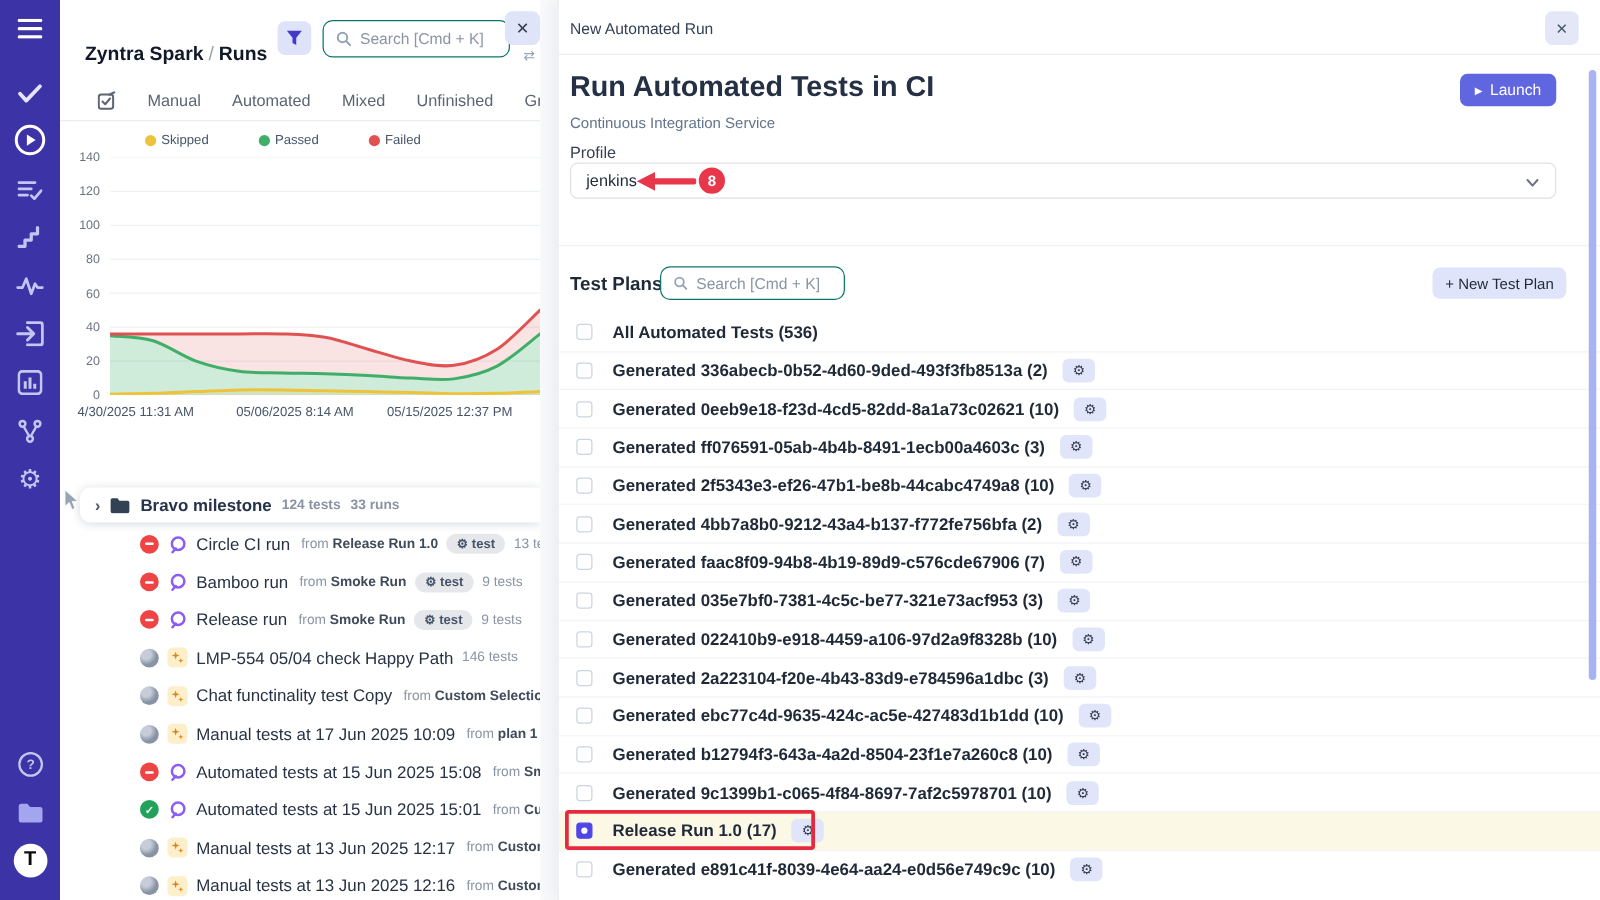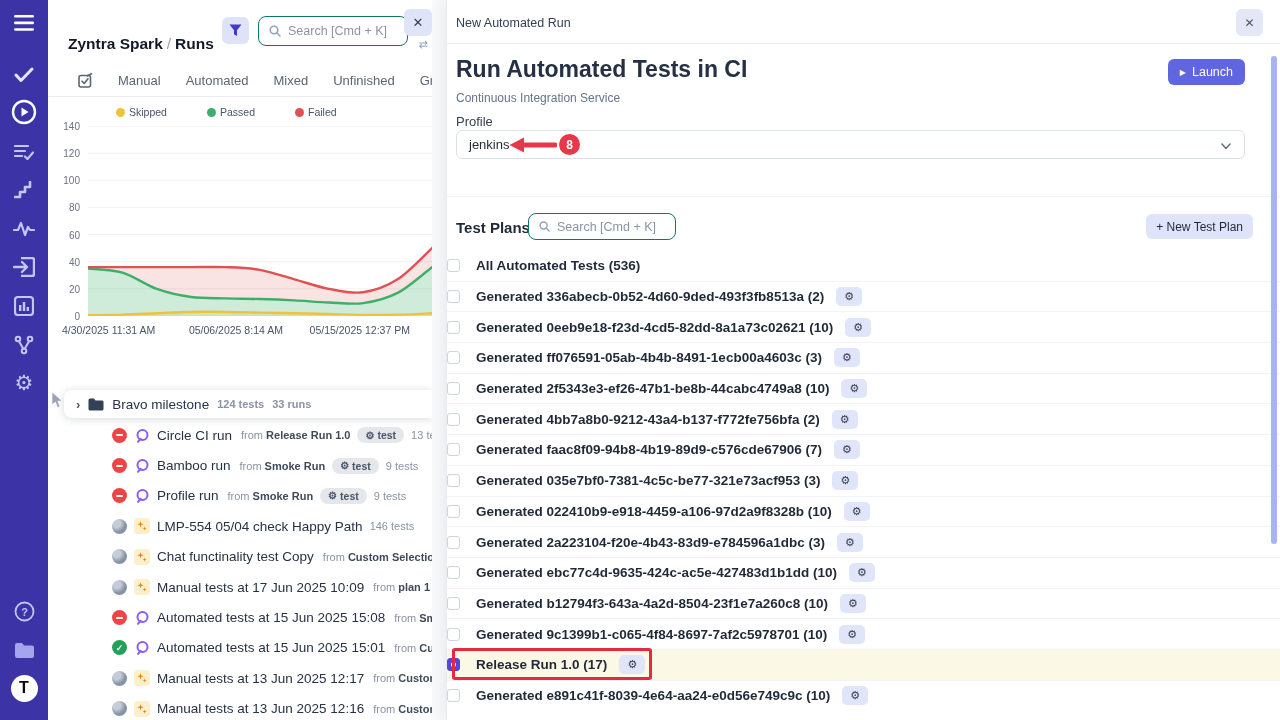--- a/index.html
+++ b/index.html
@@ -38,21 +38,21 @@
   .leg-dot { width:9px; height:9px; border-radius:50%; }
 
   #chart-wrap { position:absolute; left:0; top:126px; width:384px; height:212px; }
   #chart-svg { position:absolute; left:40px; top:0; }
   .ytick { position:absolute; width:32px; text-align:right; font-size:10px; color:#6b7280; }
   .xlabel { position:absolute; top:198px; font-size:10.5px; color:#475569; white-space:nowrap; }
 
   #milestone-row { position:absolute; left:16px; right:0; top:390px; height:28px; background:#fff; border-radius:8px 0 0 8px;
     box-shadow:0 1px 8px rgba(30,41,59,.18); display:flex; align-items:center; gap:8px; padding-left:12px; z-index:2; cursor:pointer; }
   #cursor-ghost { position:absolute; left:3px; top:392px; z-index:3; }
-  #ms-name { font-size:13.5px; font-weight:400; color:#27334a; }
+  #ms-name { font-size:13.5px; font-weight:700; color:#27334a; }
   .ms-count { font-size:11px; color:#8a93a3; font-weight:600; }
 
   #runs-list { position:absolute; left:0; top:420px; width:384px; }
   .run-row { height:30.4px; display:flex; align-items:center; gap:7px; padding-left:32px; white-space:nowrap; cursor:pointer;margin-left:32px; }
   .st { width:15px; height:15px; border-radius:50%; flex:0 0 auto; display:flex; align-items:center; justify-content:center; }
   .st-failed { background:#ef4444; } .st-failed::after { content:""; width:7px; height:2px; background:#fff; border-radius:1px; }
   .st-passed { background:#21a15a; } .st-passed::after { content:"✓"; color:#fff; font-size:9px; font-weight:700; }
   .st-neutral { background:radial-gradient(circle at 32% 30%, #c6cdd8 0 26%, #8893a4 58%); }
   .type-ic { width:16px; height:16px; flex:0 0 auto; display:flex; align-items:center; justify-content:center; }
   .type-manual { background:#fcefc9; border-radius:4px; }
@@ -83,21 +83,21 @@
   #profile-chevron { position:absolute; right:12px; top:9px; }
   #anno-arrow { position:absolute; left:62px; top:137px; }
   #anno-badge { position:absolute; left:112px; top:134px; width:21px; height:21px; border-radius:50%; background:#e8374a;
     color:#fff; font-size:12px; font-weight:700; display:flex; align-items:center; justify-content:center; }
   #dr-divider { position:absolute; left:0; right:0; top:196px; border-top:1px solid #eef1f5; }
   #tp-heading { position:absolute; left:9px; top:219px; font-size:15px; font-weight:700; color:#1f2937; }
   #tp-search { left:81px; top:213px; width:148px; height:27px; }
   #new-plan-btn { position:absolute; right:27px; top:214px; height:25px; background:#dfe4fb; border:none; border-radius:6px;
     font-size:12px; color:#1f2937; padding:0 10px; cursor:pointer; font-family:"Liberation Sans",sans-serif; }
   #plans-list { position:absolute; left:0; right:0; top:250px; }
-  .plan-row { position:relative; height:30.7px; display:flex; align-items:center; }
+  .plan-row { position:relative; height:30.7px; display:flex; align-items:center; padding-left:14px; }
   .plan-row + .plan-row { border-top:1px solid #f1f4f8; }
   .plan-row.hl { background:#fcf8e6; }
   .cb { width:13px; height:13px; border:1px solid #cbd5e1; border-radius:3px; background:#fff; flex:0 0 auto; cursor:pointer;
     display:flex; align-items:center; justify-content:center; }
   .cb.on { background:#4f46e5; border-color:#4f46e5; }
   .cb.on::after { content:""; width:5px; height:5px; background:#fff; border-radius:50%; }
   .plan-label { margin-left:16px; font-size:13.5px; font-weight:600; color:#1f2937; white-space:nowrap; }
   .gear-pill { margin-left:12px; width:26px; height:19px; background:#e1e5fa; border-radius:5px; display:flex; align-items:center;
     justify-content:center; font-size:11px; color:#374151; cursor:pointer; }
   .red-rect { position:absolute; left:5px; top:-2px; width:200px; height:32px; border:3px solid #e6293c; border-radius:3px;
@@ -336,21 +336,21 @@
 
     <div class="run-row">
       <span class="st st-failed"></span>
       <span class="type-ic t-auto">
         <svg width="15" height="15" viewBox="0 0 15 15">
             <circle cx="7.5" cy="7" r="5" stroke="#8b5cf6" stroke-width="2" fill="none"></circle>
             <path d="M3 13.8 L5.6 10.8" stroke="#8b5cf6" stroke-width="2" stroke-linecap="round"></path>
           </svg>
       </span>
 
-      <span class="run-title">Profile run</span>
+      <span class="run-title">Release run</span>
       <span class="run-from"><span class="from-word">from</span> <b class="from-target">Smoke Run</b></span>
       <span class="badge">
           <span class="g">⚙</span>
           <span class="badge-txt">test</span>
         </span>
       <span class="count">9 tests</span>
     </div>
 
     <div class="run-row">
       <span class="st st-neutral"></span>

